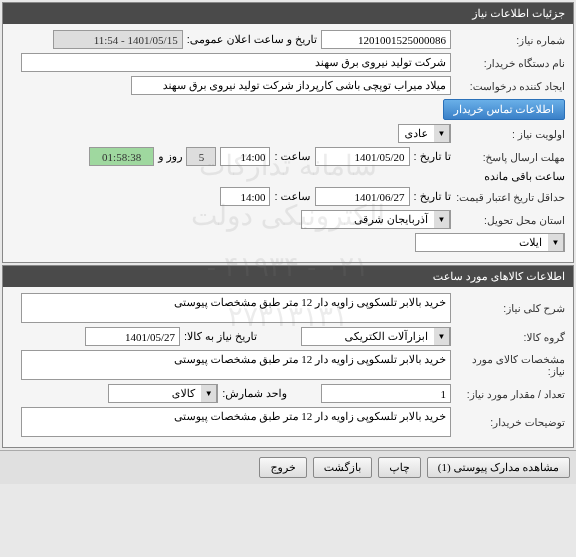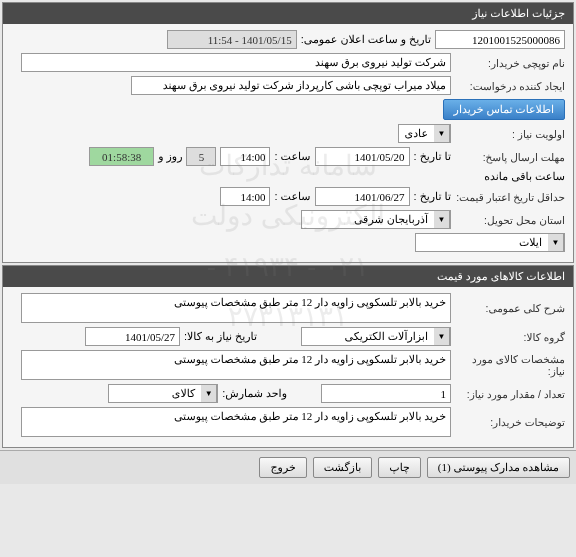--- a/index.html
+++ b/index.html
@@ -110,27 +110,28 @@
 <div class="watermark">
   <div>سامانه تدارکات الکترونیکی دولت</div>
   <div>۰۲۱ - ۴۱۹۳۴ - ۲۷۳۱۳۱۳۱</div>
 </div>
 
 <div class="panel">
   <div class="panel-header">جزئیات اطلاعات نیاز</div>
   <div class="panel-body">
 
     <div class="row">
+      <span class="label">شماره نیاز:</span>
       <input class="field" style="width: 130px;" value="1201001525000086">
       <span class="label-sm">تاریخ و ساعت اعلان عمومی:</span>
       <input class="field gray" style="width: 130px;" value="1401/05/15 - 11:54">
     </div>
 
     <div class="row">
-      <span class="label">نام توپچی خریدار:</span>
+      <span class="label">نام دستگاه خریدار:</span>
       <input class="field" style="width: 430px;" value="شرکت تولید نیروی برق سهند">
     </div>
 
     <div class="row">
       <span class="label">ایجاد کننده درخواست:</span>
       <input class="field" style="width: 320px;" value="میلاد میراب توپچی باشی کارپرداز شرکت تولید نیروی برق سهند">
       <button class="btn blue">اطلاعات تماس خریدار</button>
     </div>
 
     <div class="row">
@@ -173,25 +174,25 @@
       <div class="dropdown" style="width:150px">
         <span class="dd-btn">▼</span>
         <span class="dd-val">ایلات</span>
       </div>
     </div>
 
   </div>
 </div>
 
 <div class="panel">
-  <div class="panel-header">اطلاعات کالاهای مورد قیمت</div>
+  <div class="panel-header">اطلاعات کالاهای مورد ساعت</div>
   <div class="panel-body">
 
     <div class="row">
-      <span class="label">شرح کلی عمومی:</span>
+      <span class="label">شرح کلی نیاز:</span>
       <textarea class="field" rows="2" style="">خرید بالابر تلسکوپی زاویه دار 12 متر طبق مشخصات پیوستی</textarea>
     </div>
 
     <div class="row">
       <span class="label">گروه کالا:</span>
       <div class="dropdown" style="width:150px">
         <span class="dd-btn">▼</span>
         <span class="dd-val">ابزارآلات الکتریکی</span>
       </div>
       <span class="label-sm" style="margin-right:40px">تاریخ نیاز به کالا:</span>

